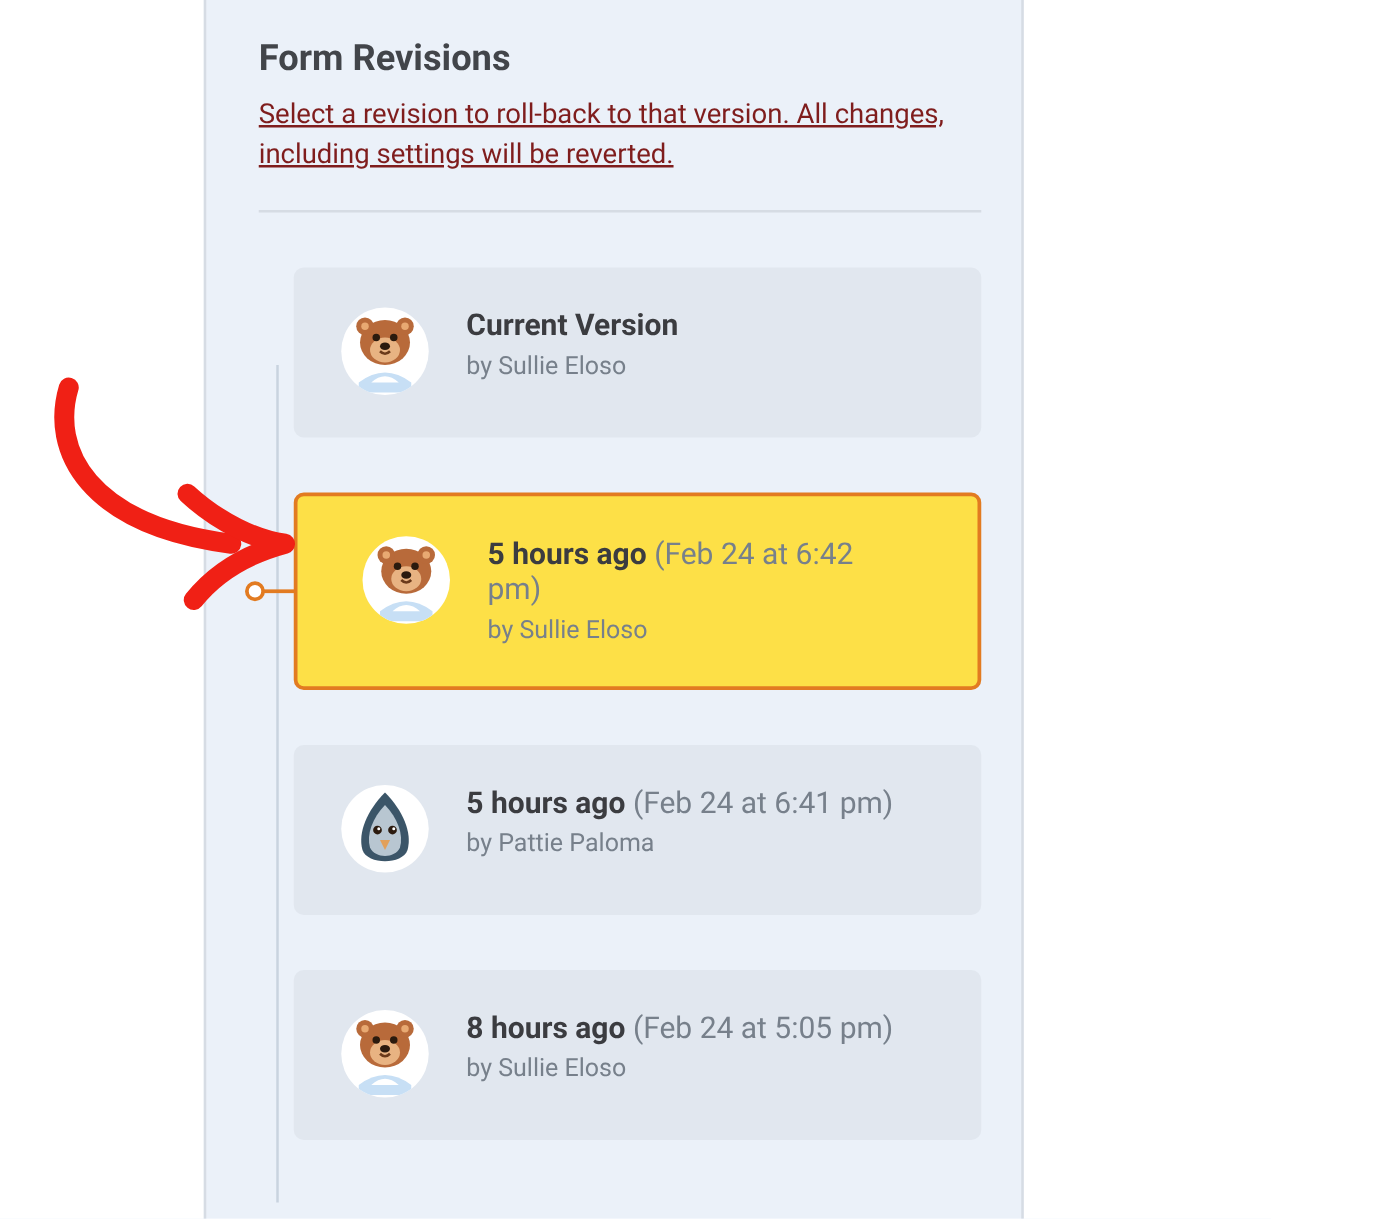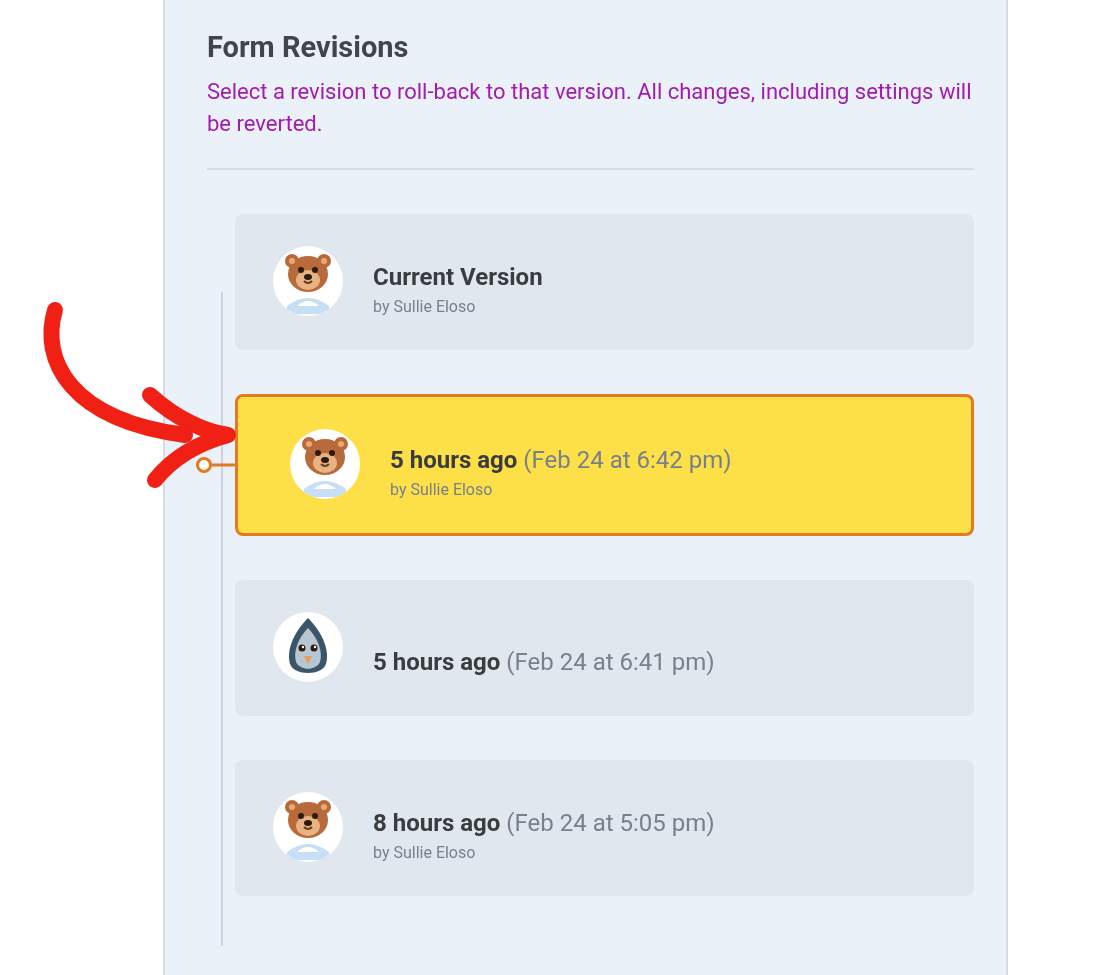--- a/index.html
+++ b/index.html
@@ -7,38 +7,39 @@
       font-family: -apple-system, BlinkMacSystemFont, "Segoe UI", Roboto, Helvetica, Arial, sans-serif;
       background: #ffffff;
       width: 1116px;
       height: 975px;
       position: relative;
     }
     .panel-bg {
       position: absolute;
       left: 163px;
       top: 0;
-      width: 845px;
+      width: 656px;
       height: 975px;
       background: #ebf1f9;
       border-left: 2px solid #d6dce4;
       border-right: 2px solid #d6dce4;
       padding: 30px 32px 0 42px;
     }
     .page-title {
       font-size: 29px;
       font-weight: 700;
       color: #42454a;
       margin-bottom: 12px;
     }
     .page-desc {
       font-size: 22px;
-      color: #a21caf;
+      color: #7f1d1d;
       line-height: 1.45;
       margin-bottom: 28px;
+      text-decoration: underline;
     }
     .hr {
       border: 0;
       border-top: 2px solid #d6dce4;
       margin-bottom: 44px;
     }
     .revisions-wrap {
       position: relative;
       padding-left: 28px;
     }
@@ -49,21 +50,21 @@
       bottom: -50px;
       width: 2px;
       background: #c9d3df;
     }
     .cards { display: flex; flex-direction: column; gap: 44px; }
     .card {
       background: #e1e7ef;
       border-radius: 8px;
       padding: 32px 38px 34px 38px;
       display: flex;
-      align-items: flex-end;
+      align-items: flex-start;
       gap: 30px;
       cursor: pointer;
       position: relative;
     }
     .card.selected {
       background: #fde047;
       border: 3px solid #e27b21;
       padding: 32px 52px 34px 52px;
     }
     .marker {
@@ -104,21 +105,21 @@
     }
     .info .primary .strong {
       font-weight: 700;
       color: #3b3c40;
     }
     .info .primary .paren {
       color: #77808b;
       font-weight: 400;
     }
     .info .byline {
-      font-size: 16px;
+      font-size: 20px;
       color: #77808b;
     }
     
     .arrow-overlay {
       position: absolute;
       left: 10px;
       top: 300px;
       width: 230px;
       height: 190px;
       pointer-events: none;
@@ -207,20 +208,23 @@
             <circle cx="23" cy="33" r="1.2" fill="#fff"></circle>
             <circle cx="35" cy="33" r="1.2" fill="#fff"></circle>
             <path d="M24 42 L32 42 L28 50 Z" fill="#e2a05a"></path>
           </svg>
         </div>
         <div class="info">
           <div class="primary">
             <span class="strong">5 hours ago</span>
             <span class="paren">(Feb 24 at 6:41 pm)</span>
           </div>
+          <div class="byline">
+            <span>by </span><span>Pattie Paloma</span>
+          </div>
         </div>
       </div>
 
       <div class="card">
         <div class="avatar">
           <svg width="66" height="66" viewBox="0 0 66 66">
             <circle cx="33" cy="33" r="33" fill="#ffffff"></circle>
             <path d="M12 58 Q33 42 54 58 L54 70 L12 70 Z" fill="#c7dff5"></path>
             <path d="M22 58 Q33 48 44 58" fill="#ffffff"></path>
             <ellipse cx="33" cy="26" rx="20" ry="18" fill="#b86a3a"></ellipse>

